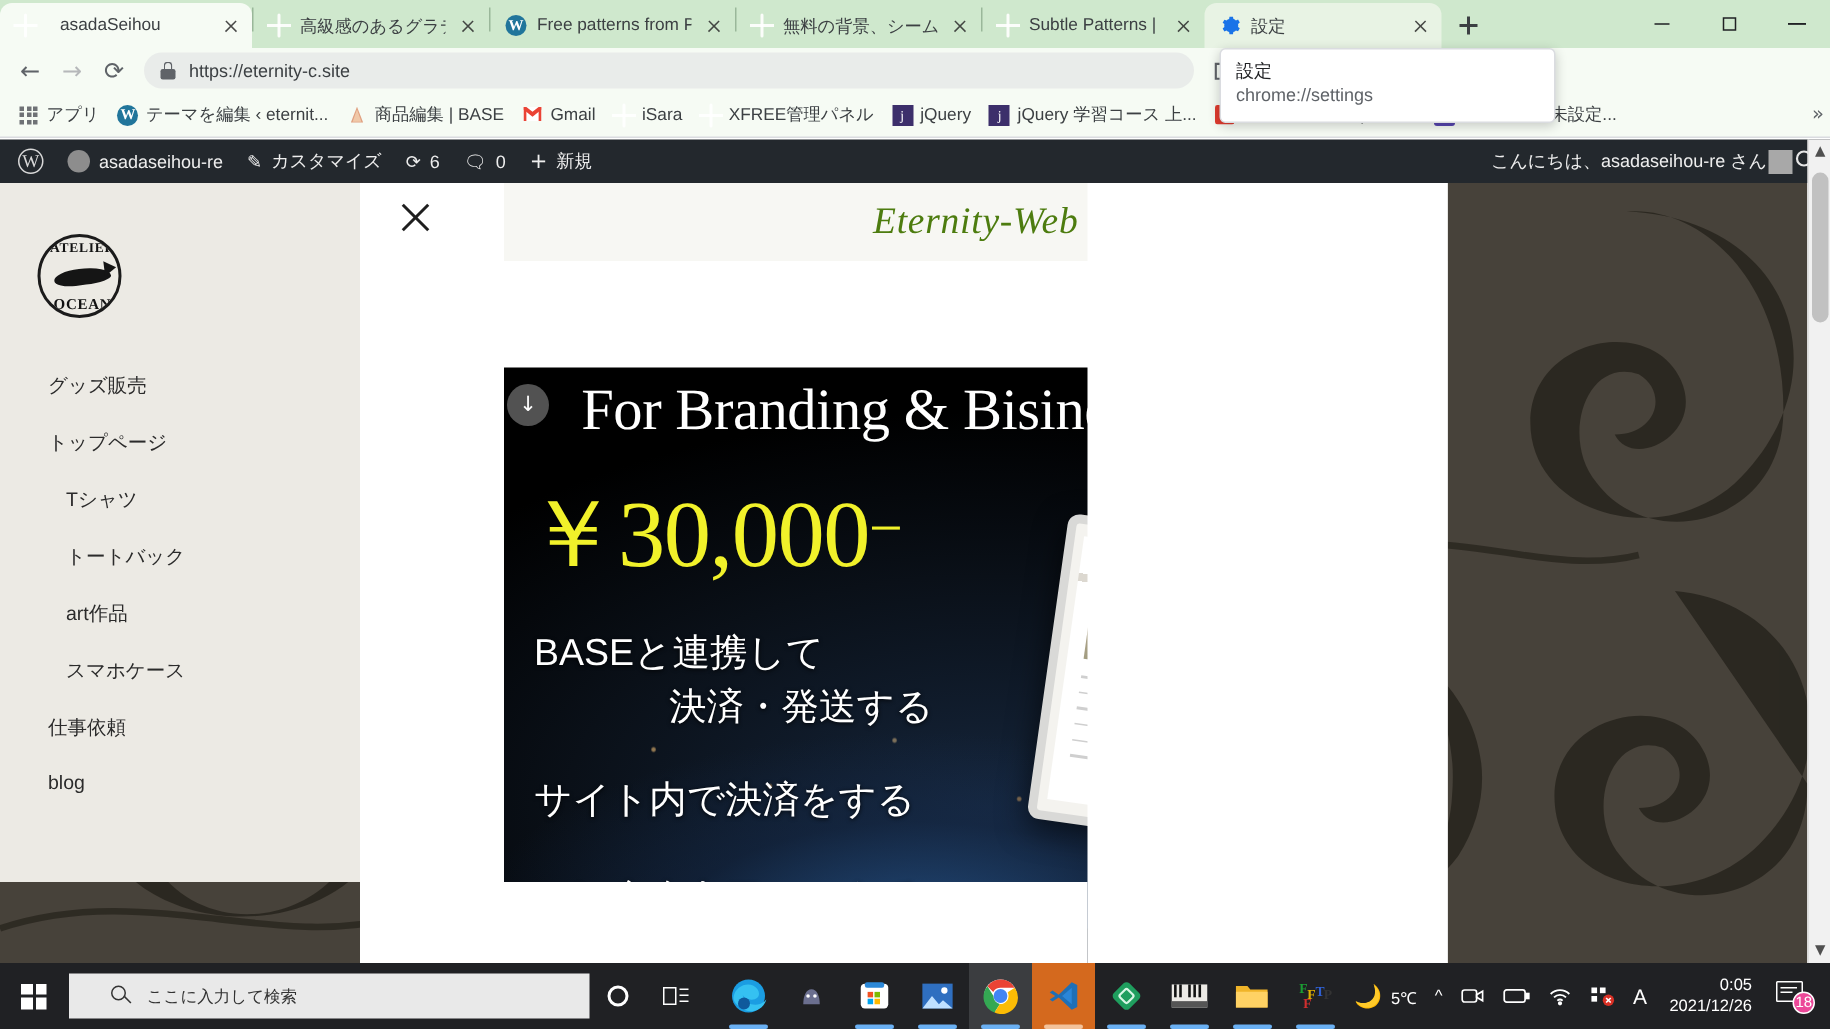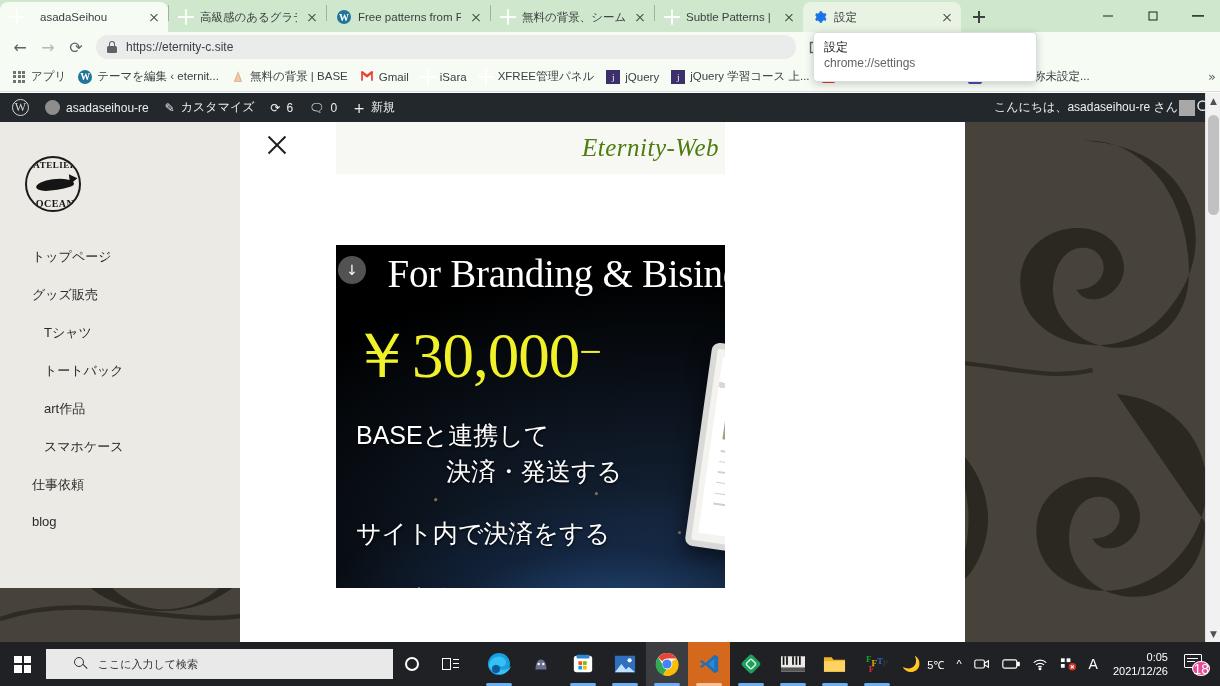--- a/index.html
+++ b/index.html
@@ -361,21 +361,21 @@
   .tray { margin-left: auto; display: flex; align-items: center; height: 44px; padding-right: 6px; gap: 2px; color: #fff; }
   .trayitem { height: 44px; display: flex; align-items: center; justify-content: center; padding: 0 5px; font-size: 11px; }
   .clock { text-align: right; font-size: 11px; line-height: 14px; padding: 0 8px; color: #fff; }
   .notif { position: relative; width: 26px; height: 22px; }
   .notif .bubble { position: absolute; left: 1px; top: 1px; width: 18px; height: 14px; border: 1.5px solid #fff; border-radius: 1px; }
   .notif .bl1 { position: absolute; left: 4px; top: 5px; width: 11px; height: 1.2px; background: #fff; }
   .notif .bl2 { position: absolute; left: 4px; top: 8px; width: 8px; height: 1.2px; background: #fff; }
   .notif .cnt {
     position: absolute; right: -1px; bottom: -1px; min-width: 15px; height: 15px;
     border-radius: 50%; background: #ec4899; border: 1.4px solid #fff; color: #fff;
-    font-size: 14px; display: flex; align-items: center; justify-content: center;
+    font-size: 10px; display: flex; align-items: center; justify-content: center;
   }
 </style>
 </head>
 <body>
 
 <div id="screen">
 
   <div class="tabstrip">
     <div class="tab active" style="width:168px">
       <span class="favicon"><span class="fav-globe"></span></span>
@@ -529,21 +529,21 @@
         </span>
       <span>テーマを編集 ‹ eternit...</span>
     </div>
     <div class="bm">
       <span class="bmico">
         <svg width="14" height="14" viewBox="0 0 24 24">
             <path d="M12 2 L19 20 H5 Z" fill="#e0a080"></path>
             <path d="M12 5 L17 19 H7 Z" fill="#f0c8a8"></path>
           </svg>
       </span>
-      <span>無料の背景 | BASE</span>
+      <span>商品編集 | BASE</span>
     </div>
     <div class="bm">
       <span class="bmico">
         <svg width="14" height="12" viewBox="0 0 24 20">
             <path d="M2 2h20v16H2z" fill="#fff"></path>
             <path d="M2 2l10 8L22 2v3l-10 8L2 5z" fill="#ea4335"></path>
             <path d="M2 2v16h3V6l7 5.5L19 6v12h3V2h-3l-7 5.5L5 2z" fill="#ea4335"></path>
           </svg>
       </span>
       <span>Gmail</span>
@@ -652,22 +652,22 @@
     </div>
 
     <div class="sidebar">
       <div class="sbinner">
         <div class="logo">
           <div class="lgtop">ATELIER</div>
           <div class="whale"></div>
           <div class="lgbot">OCEAN</div>
         </div>
         <ul class="navlist">
+          <li>グッズ販売</li>
           <li>トップページ</li>
-          <li>グッズ販売</li>
           <li class="sub">Tシャツ</li>
           <li class="sub">トートバック</li>
           <li class="sub">art作品</li>
           <li class="sub">スマホケース</li>
           <li>仕事依頼</li>
           <li>blog</li>
         </ul>
       </div>
     </div>
 

